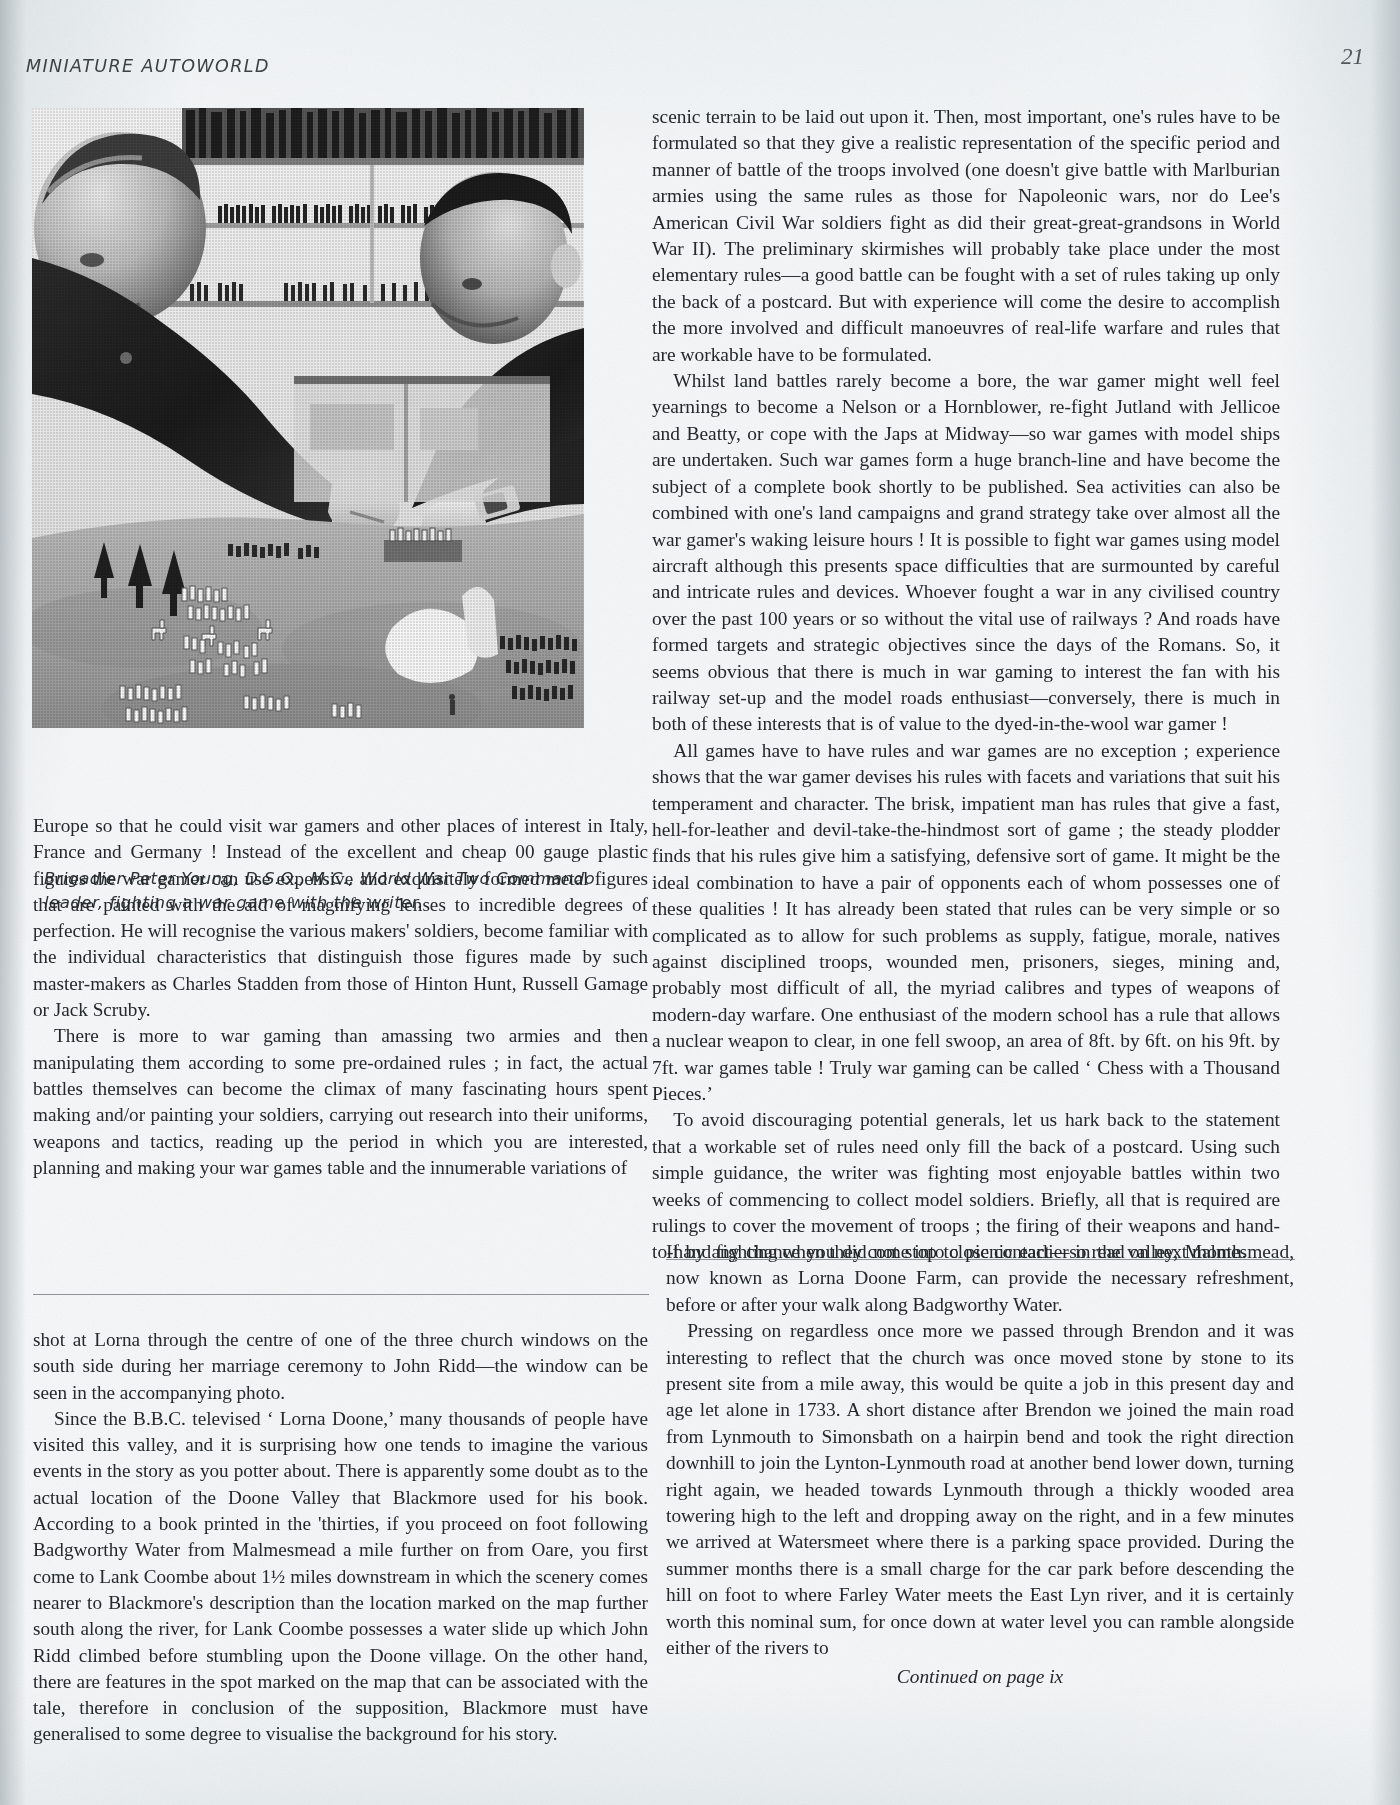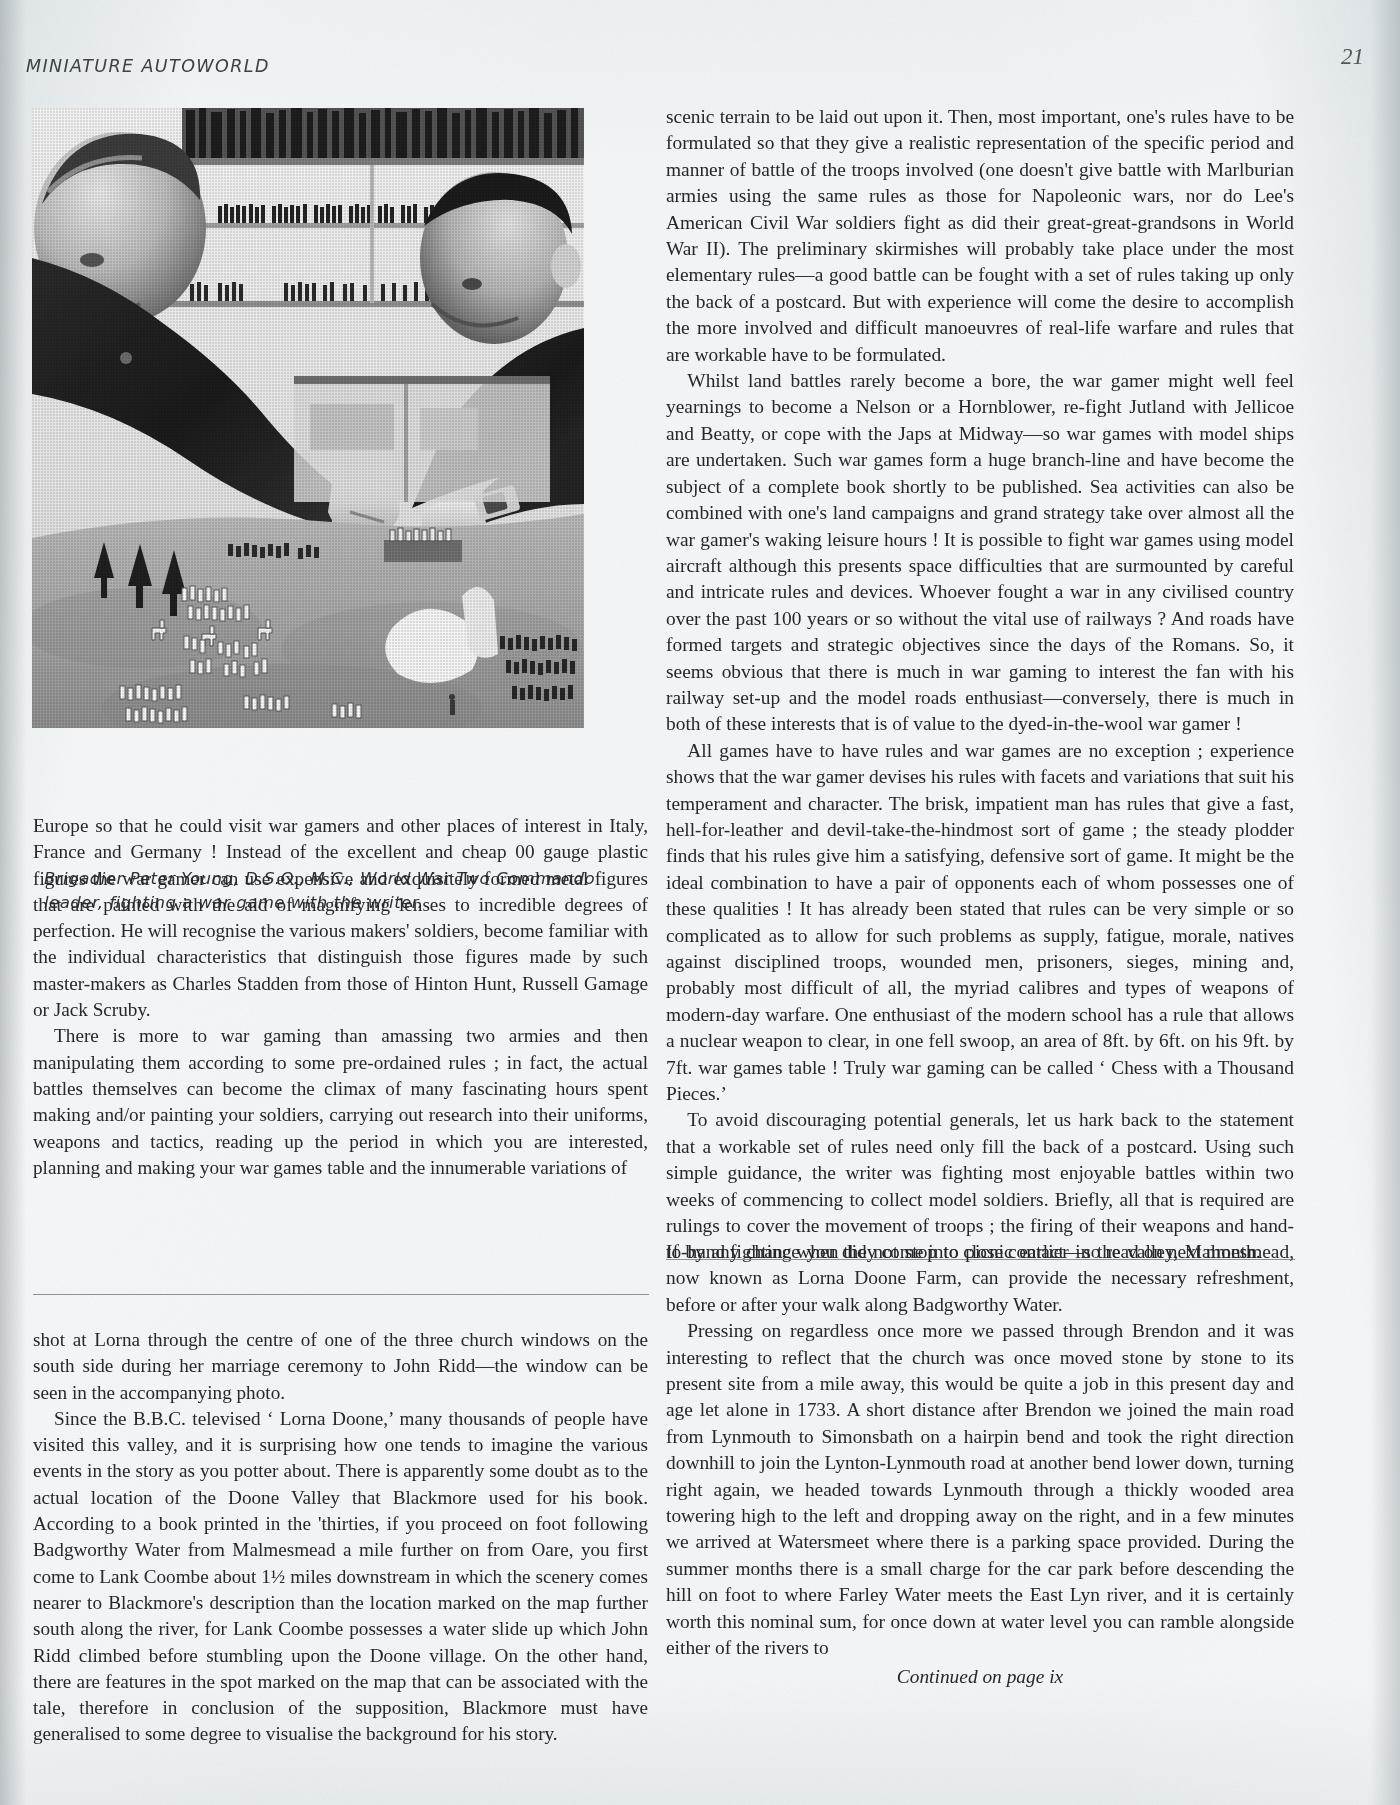--- a/index.html
+++ b/index.html
@@ -54,21 +54,21 @@
 
   
   .col-left-top {
     position: absolute;
     left: 33px;
     top: 111px;
     width: 615px;
   }
   .col-right-top {
     position: absolute;
-    left: 666px;
+    left: 652px;
     top: 104px;
     width: 628px;
   }
   .col-left-bot {
     position: absolute;
     left: 33px;
     top: 1327px;
     width: 615px;
   }
   .col-right-bot {

